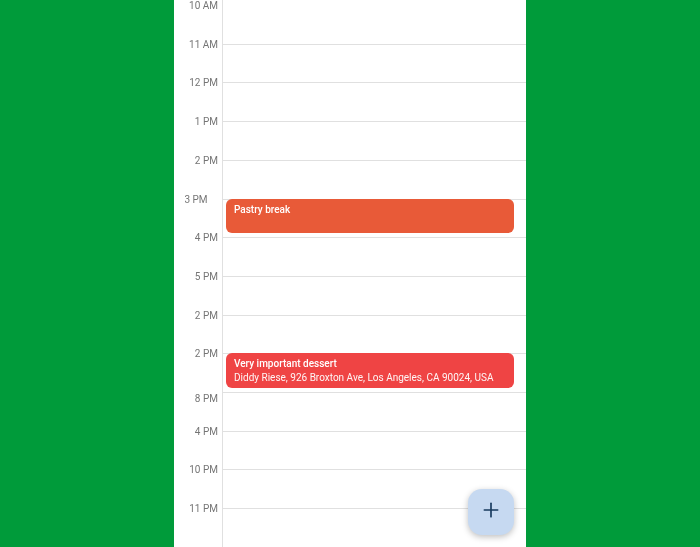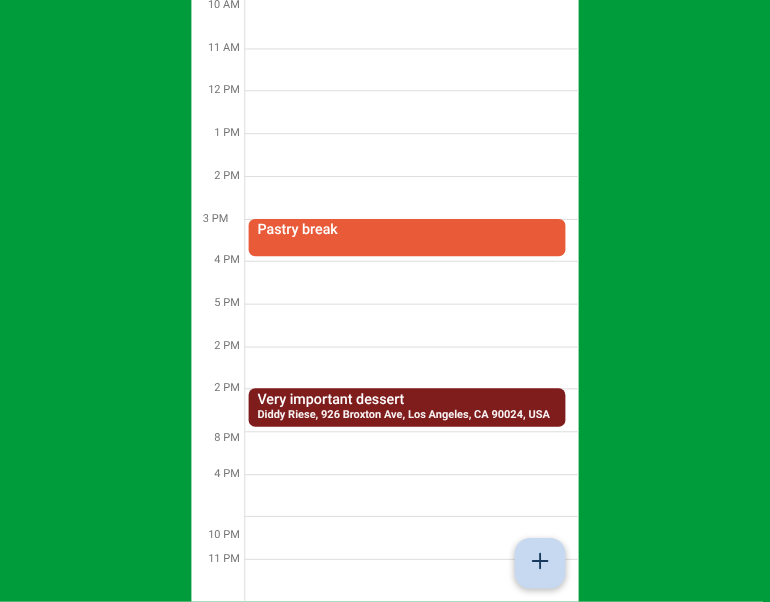--- a/index.html
+++ b/index.html
@@ -61,30 +61,30 @@
       position: absolute;
       left: 52px;
       right: 12px;
       background: #e85a38;
       border-radius: 6px;
       padding: 4px 8px;
       color: #ffffff;
       overflow: hidden;
     }
     .event-title {
-      font-size: 13px;
+      font-size: 10px;
       font-weight: 500;
       line-height: 14px;
       white-space: nowrap;
       overflow: hidden;
       text-overflow: ellipsis;
     }
     .event-location {
       font-size: 10px;
-      font-weight: 700;
+      font-weight: 400;
       line-height: 13px;
       white-space: nowrap;
       overflow: hidden;
       text-overflow: ellipsis;
       opacity: 0.95;
     }
     .fab {
       position: absolute;
       right: 12px;
       bottom: 12px;
@@ -128,27 +128,27 @@
       <div class="hour-label" style="top: 275.9px;">5 PM</div>
       <div class="hour-row" style="top: 314.6px; left: 48px;"></div>
       <div class="hour-label" style="top: 314.6px;">2 PM</div>
       <div class="hour-row" style="top: 353.3px; left: 48px;"></div>
       <div class="hour-label" style="top: 353.3px;">2 PM</div>
       <div class="hour-row" style="top: 392px; left: 48px;"></div>
       <div class="hour-label" style="top: 398px;">8 PM</div>
       <div class="hour-row" style="top: 430.7px; left: 48px;"></div>
       <div class="hour-label" style="top: 430.7px;">4 PM</div>
       <div class="hour-row" style="top: 469.4px; left: 48px;"></div>
-      <div class="hour-label" style="top: 469.4px; margin-top: 18px;">10 PM</div>
+      <div class="hour-label" style="top: 469.4px;">10 PM</div>
       <div class="hour-row" style="top: 508.1px; left: 48px;"></div>
       <div class="hour-label" style="top: 508.1px;">11 PM</div>
       <div class="event" style="top: 198.5px; height: 34.83px; background: rgb(232, 90, 56);">
         <div class="event-title">Pastry break</div>
       </div>
-      <div class="event" style="top: 353.3px; height: 34.83px; background: #7f1d1d;">
+      <div class="event" style="top: 353.3px; height: 34.83px; background: #ef4444;">
         <div class="event-title">Very important dessert</div>
         <div class="event-location">Diddy Riese, 926 Broxton Ave, Los Angeles, CA 90024, USA</div>
       </div>
     </div>
   <div class="fab">
     <span>
       <svg viewBox="0 0 24 24" fill="none" stroke="#173a5e" stroke-width="2" stroke-linecap="round">
         <line x1="12" y1="4" x2="12" y2="20"></line>
         <line x1="4" y1="12" x2="20" y2="12"></line>
       </svg>

